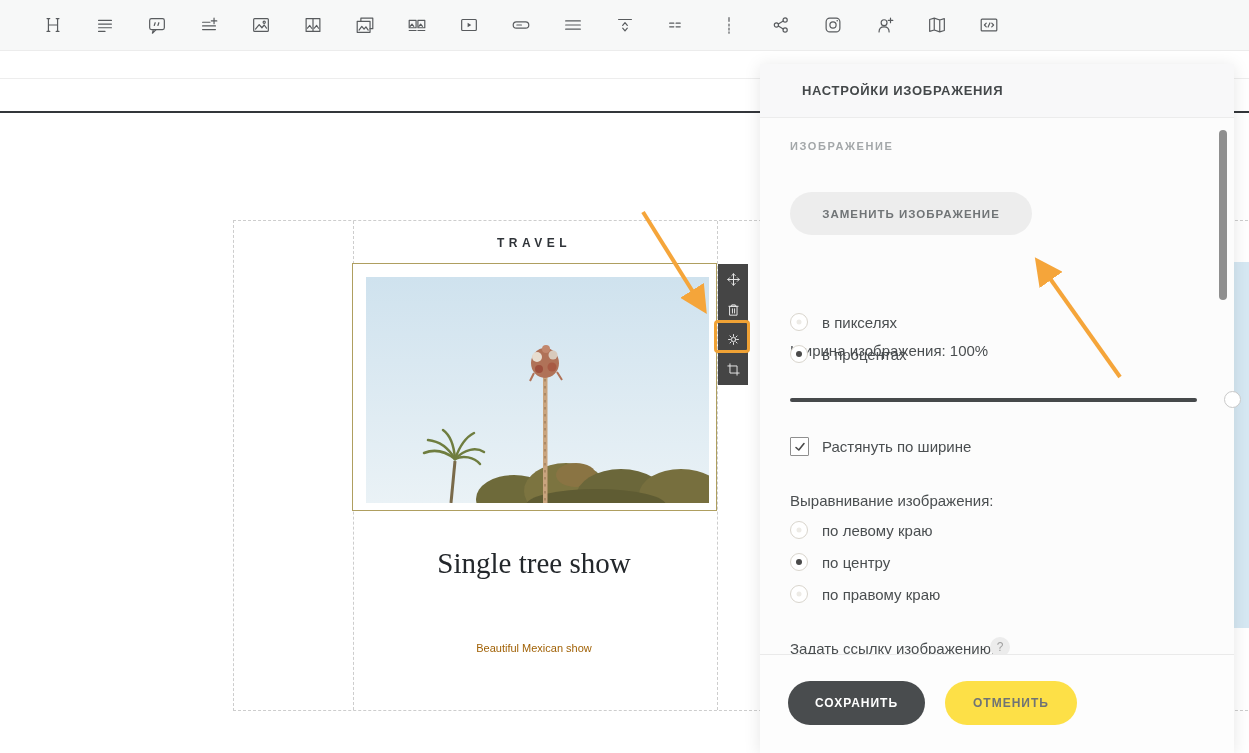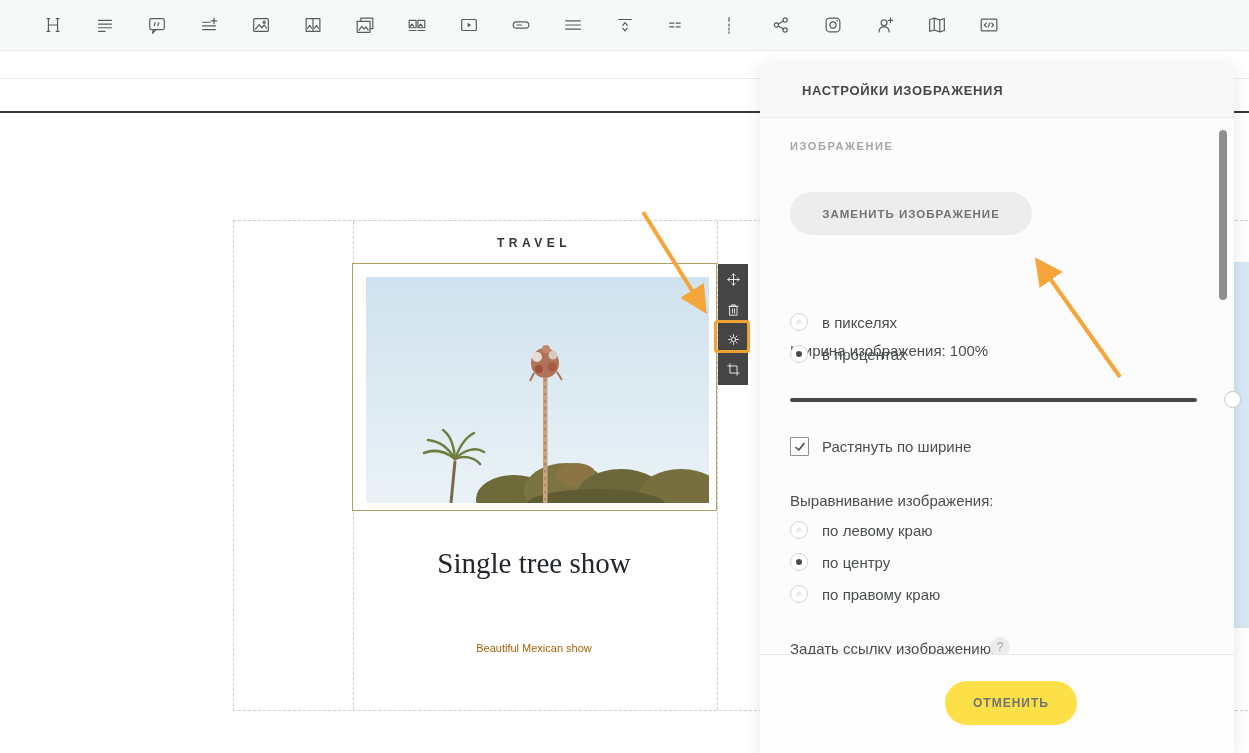--- a/index.html
+++ b/index.html
@@ -374,20 +374,21 @@
     </div>
     <div class="radio-row" style="top:521px;">
       <span class="radio"></span>
       <span class="radio-label">по правому краю</span>
     </div>
 
     <div class="field-label" style="top:576px;">Задать ссылку изображению:</div>
     <div class="help-badge">?</div>
 
     <div class="panel-footer">
+      <button class="btn-save">СОХРАНИТЬ</button>
       <button class="btn-cancel">ОТМЕНИТЬ</button>
     </div>
 
     <div class="scroll-thumb"></div>
   </div>
 
   <svg class="arrows">
     <defs>
       <marker id="ah" markerWidth="7" markerHeight="7" refX="5.2" refY="3.5" orient="auto">
         <path d="M0,0 L7,3.5 L0,7 Z" fill="#F5A53A"></path>

